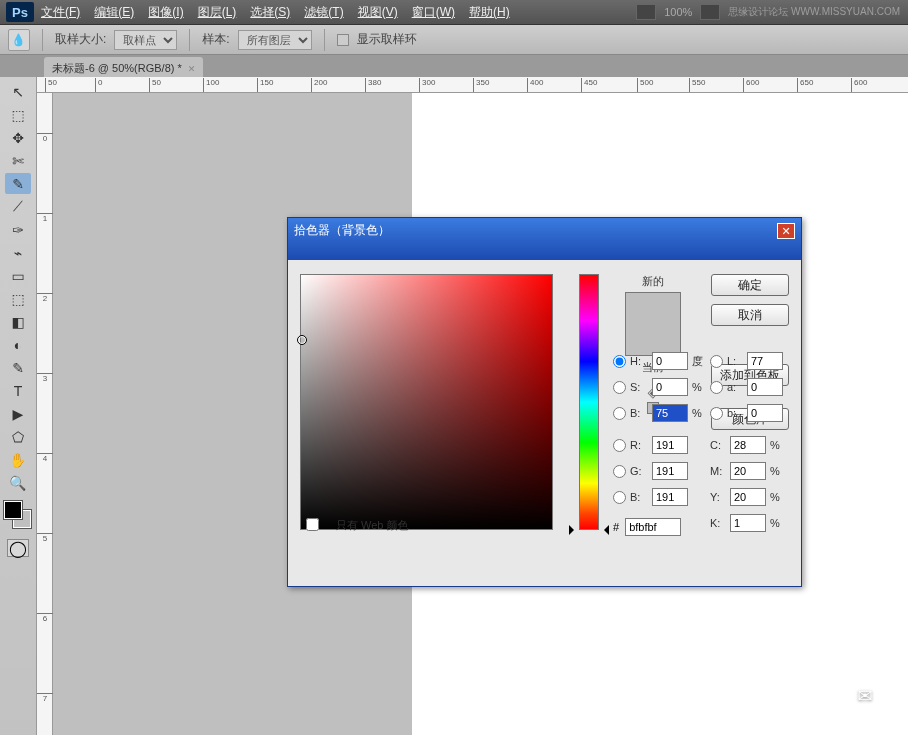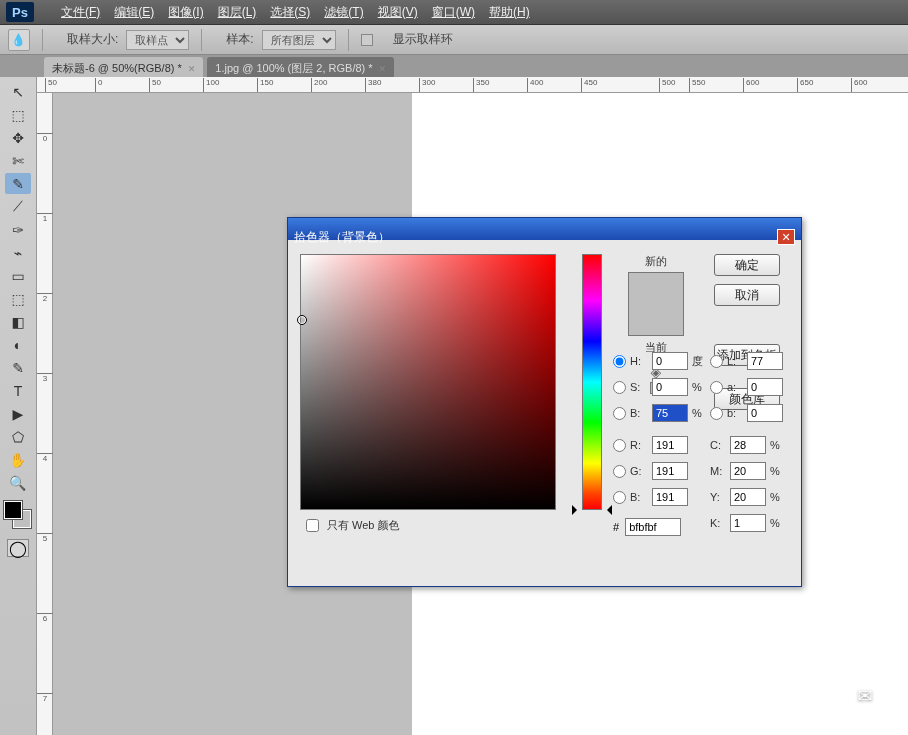--- a/index.html
+++ b/index.html
@@ -1,30 +1,30 @@
 <!DOCTYPE html>
 <html><head>
 <meta charset="utf-8">
 <style>
 * { box-sizing: border-box; margin: 0; padding: 0; font-family: "Microsoft YaHei", SimSun, Arial, sans-serif; }
 body { width: 908px; height: 735px; background: #535353; overflow: hidden; position: relative; }
 
 
 .menubar { height: 25px; background: linear-gradient(#6a6a6a,#525252); display: flex; align-items: center; font-size: 12px; color: #eee; padding-left: 6px; border-bottom: 1px solid #333; }
-.ps-logo { width: 28px; height: 20px; background: #06254a; color: #a3d4ff; font-weight: bold; font-size: 13px; display: flex; align-items: center; justify-content: center; border-radius: 2px; margin-right: 20px; }
+.ps-logo { width: 28px; height: 20px; background: #06254a; color: #a3d4ff; font-weight: bold; font-size: 13px; display: flex; align-items: center; justify-content: center; border-radius: 2px; margin-right: 0; }
 .menu-item { padding: 0 7px; cursor: default; text-decoration: underline; }
 .menu-right { margin-left: auto; display: flex; align-items: center; gap: 8px; padding-right: 8px; font-size: 11px; color: #bbb; }
 .menu-icon { width: 20px; height: 16px; background: #444; border: 1px solid #666; }
 .zoom-pct { color: #aaa; }
 .watermark-top { font-size: 10px; color: #9d9d9d; }
 
 
 .optionsbar { height: 30px; background: linear-gradient(#cfcfcf,#b8b8b8); border-bottom: 1px solid #888; display: flex; align-items: center; font-size: 12px; color: #333; padding-left: 8px; gap: 8px; }
 .opt-icon { width: 22px; height: 22px; background: #d8d8d8; border: 1px solid #999; border-radius: 2px; display:flex; align-items:center; justify-content:center; }
-.opt-label { color: #444; margin-left: 12px; }
+.opt-label { color: #444; }
 .opt-select { height: 20px; background: #d5d5d5; border: 1px solid #999; font-size: 11px; color: #555; padding: 0 4px; min-width: 60px; }
 .opt-divider { width: 1px; height: 22px; background: #999; margin: 0 4px; }
 .opt-check { width: 12px; height: 12px; border: 1px solid #888; background: #ccc; }
 
 
 .tabbar { height: 22px; background: #9a9a9a; display: flex; align-items: flex-end; padding-left: 44px; font-size: 11px; }
 .tab { height: 20px; background: #727272; color: #ddd; padding: 3px 8px 0 8px; border-radius: 3px 3px 0 0; margin-right: 4px; display: flex; align-items: center; gap: 6px; }
 .tab.active { background: #bfbfbf; color: #333; }
 .tab-close { font-size: 9px; color: #888; }
 
@@ -41,21 +41,21 @@
 .canvas-area { flex: 1; position: relative; background: #bfbfbf; }
 .ruler-h { position: absolute; top: 0; left: 0; right: 0; height: 16px; background: #f5f5f5; border-bottom: 1px solid #999; font-size: 8px; color: #555; overflow: hidden; }
 .ruler-v { position: absolute; top: 16px; left: 0; bottom: 0; width: 16px; background: #f5f5f5; border-right: 1px solid #999; font-size: 8px; color: #555; }
 .ruler-h span { position: absolute; top: 1px; border-left:1px solid #777; height:15px; padding-left:2px; }
 .ruler-v span { position: absolute; left: 0; width:16px; border-top:1px solid #777; display:block; text-align:center; }
 .ruler-corner { position:absolute; top:0; left:0; width:16px; height:16px; background:#f0f0f0; border-right:1px solid #999; border-bottom:1px solid #999; }
 .canvas-white { position: absolute; top: 16px; left: 375px; width: 500px; height: 700px; background: #fff; }
 
 
 .dialog { position: absolute; top: 217px; left: 287px; width: 515px; height: 370px; background: #e8e8e8; border: 1px solid #173a8a; box-shadow: 2px 2px 6px rgba(0,0,0,0.4); }
-.dlg-title { height: 22px; background: linear-gradient(#3b7be0,#1c4aaf); color: #fff; font-size: 12px; padding: 11px 6px; display: flex; align-items: flex-start; }
+.dlg-title { height: 22px; background: linear-gradient(#3b7be0,#1c4aaf); color: #fff; font-size: 12px; padding: 21px 6px; display: flex; align-items: flex-end; }
 .dlg-close { margin-left: auto; width: 18px; height: 16px; background: #d04028; color: #fff; text-align: center; font-size: 11px; line-height: 15px; border:1px solid #fff; cursor: pointer; }
 .dlg-body { padding: 14px 12px; display: flex; gap: 26px; }
 
 .sv-box { width: 256px; height: 256px; position: relative; background: linear-gradient(to top, #000, transparent), linear-gradient(to right, #fff, #ff0000); border: 1px solid #777; }
 .sv-cursor { position: absolute; width: 10px; height: 10px; border: 1px solid #000; border-radius: 50%; left: -4px; top: 60px; box-shadow: 0 0 0 1px #fff inset; }
 
 .hue-bar { width: 20px; height: 256px; background: linear-gradient(to bottom, #ff0000, #ff00ff 18%, #0000ff 34%, #00ffff 50%, #00ff00 66%, #ffff00 82%, #ff4400 94%, #ff0000); border: 1px solid #777; position: relative; }
 .hue-slider { position: absolute; left: -5px; right: -5px; bottom: 4px; height: 0; }
 .hue-slider::before, .hue-slider::after { content:''; position:absolute; width:0; height:0; border:5px solid transparent; }
 .hue-slider::before { left:-6px; border-left-color:#000; }
@@ -63,75 +63,77 @@
 
 .preview-col { display: flex; flex-direction: column; align-items: center; font-size: 11px; color: #333; }
 .preview-col .lbl { margin-bottom: 3px; }
 .preview-box { width: 56px; height: 64px; border: 1px solid #777; display: flex; flex-direction: column; }
 .preview-new { flex: 1; background: #bfbfbf; }
 .preview-old { flex: 1; background: #bfbfbf; }
 .cube-icon { margin-top: 6px; color: #666; font-size: 14px; }
 .mini-sq { width: 12px; height: 12px; border: 1px solid #777; background: #bfbfbf; margin-top: 2px; }
 
 .buttons-col { display: flex; flex-direction: column; gap: 8px; margin-left: 4px; }
-.ps-btn { width: 66px; height: 22px; background: linear-gradient(#fdfdfd,#e2e2e2); border: 1px solid #6a6a6a; border-radius: 3px; font-size: 12px; color: #222; cursor: pointer; }
+.ps-btn { width: 78px; height: 22px; background: linear-gradient(#fdfdfd,#e2e2e2); border: 1px solid #6a6a6a; border-radius: 3px; font-size: 12px; color: #222; cursor: pointer; }
 
 .fields { position: absolute; left: 325px; top: 130px; font-size: 11px; color: #333; }
 .field-row { display: flex; align-items: center; height: 26px; gap: 4px; }
 .field-row input[type=radio] { margin: 0; }
 .field-lbl { width: 18px; }
 .field-input { width: 36px; height: 18px; border: 1px solid #7a7a7a; font-size: 11px; padding: 0 3px; background: #fff; }
 .field-input.sel { background: #2050c8; color: #fff; }
 .unit { width: 16px; }
 .fields-right { position: absolute; left: 422px; top: 130px; font-size: 11px; color: #333; }
 .field-lbl2 { width: 16px; }
 .hex-row { position: absolute; left: 325px; top: 300px; font-size: 11px; display: flex; align-items: center; gap: 6px; }
 .hex-row .field-input { width: 56px; }
-.webonly { position: absolute; left: 18px; top: 300px; font-size: 11px; display: flex; align-items: center; gap: 8px; color: #333; }
+.webonly { position: absolute; left: 18px; top: 300px; font-size: 11px; display: flex; align-items: flex-start; gap: 17px; color: #333; }
 
 
 .bottom-wm { position: absolute; bottom: 24px; right: 28px; color: #fff; font-size: 22px; display: flex; align-items: center; gap: 10px; text-shadow: 0 1px 3px rgba(0,0,0,0.5); }
 .wechat-icon { width: 30px; height: 30px; border-radius: 50%; background: rgba(255,255,255,0.3); display:flex; align-items:center; justify-content:center; font-size:18px; }
 </style>
 </head>
 <body>
 
 <div class="menubar">
   <div class="ps-logo">Ps</div>
   <div class="menu-item">文件(F)</div>
   <div class="menu-item">编辑(E)</div>
   <div class="menu-item">图像(I)</div>
   <div class="menu-item">图层(L)</div>
   <div class="menu-item">选择(S)</div>
   <div class="menu-item">滤镜(T)</div>
   <div class="menu-item">视图(V)</div>
   <div class="menu-item">窗口(W)</div>
   <div class="menu-item">帮助(H)</div>
+  <div class="menu-right">
+    <div class="menu-icon"></div>
+    <span class="zoom-pct">100%</span>
+    <div class="menu-icon"></div>
+    <span class="watermark-top">思缘设计论坛  WWW.MISSYUAN.COM</span>
+  </div>
 </div>
 
 <div class="optionsbar">
   <div class="opt-icon">💧</div>
   <div class="opt-divider"></div>
   <span class="opt-label">取样大小:</span>
   <select class="opt-select"><option>取样点</option></select>
   <div class="opt-divider"></div>
   <span class="opt-label">样本:</span>
   <select class="opt-select"><option>所有图层</option></select>
   <div class="opt-divider"></div>
   <div class="opt-check"></div>
   <span class="opt-label">显示取样环</span>
 </div>
 
 <div class="tabbar">
   <div class="tab active">
     <span>未标题-6 @ 50%(RGB/8) *</span>
-    <span class="tab-close">✕</span>
-  </div>
-  <div class="tab">
-    <span>1.jpg @ 100% (图层 2, RGB/8) *</span>
     <span class="tab-close">✕</span>
   </div>
 </div>
 
 <div class="main">
   <div class="toolbox">
     <div class="tool">↖</div>
     <div class="tool">⬚</div>
     <div class="tool">✥</div>
     <div class="tool">✄</div>
@@ -163,21 +165,21 @@
       <span style="left:58px">0</span>
       <span style="left:112px">50</span>
       <span style="left:166px">100</span>
       <span style="left:220px">150</span>
       <span style="left:274px">200</span>
       <span style="left:328px">380</span>
       <span style="left:382px">300</span>
       <span style="left:436px">350</span>
       <span style="left:490px">400</span>
       <span style="left:544px">450</span>
-      <span style="left:622px">500</span>
+      <span style="left:600px">500</span>
       <span style="left:652px">550</span>
       <span style="left:706px">600</span>
       <span style="left:760px">650</span>
       <span style="left:814px">600</span>
     </div>
     <div class="ruler-v">
       <span style="top:40px">0</span>
       <span style="top:120px">1</span>
       <span style="top:200px">2</span>
       <span style="top:280px">3</span>

